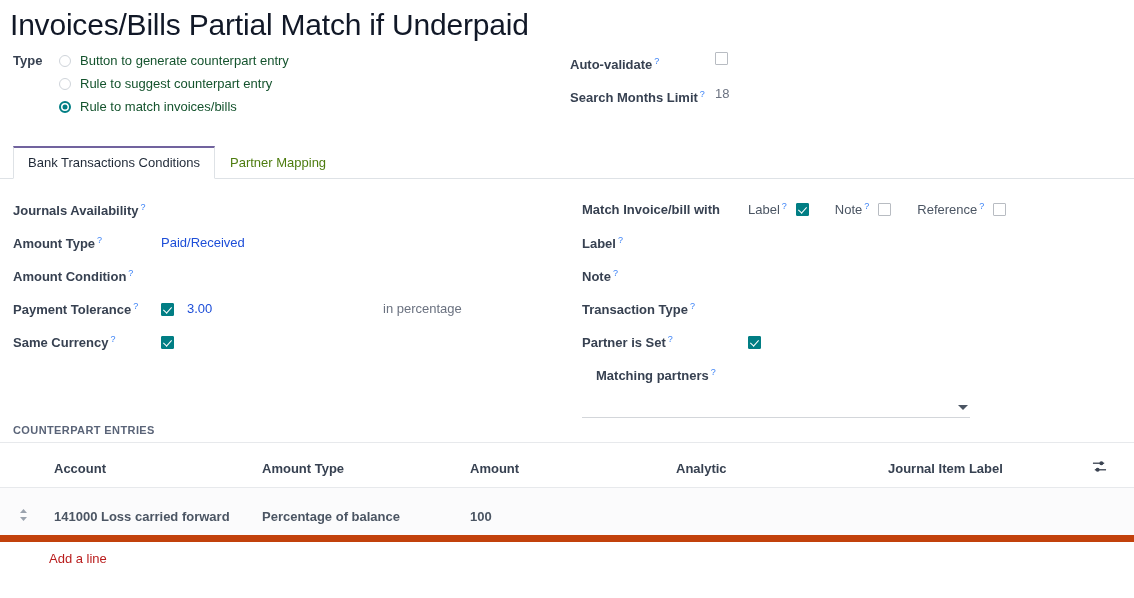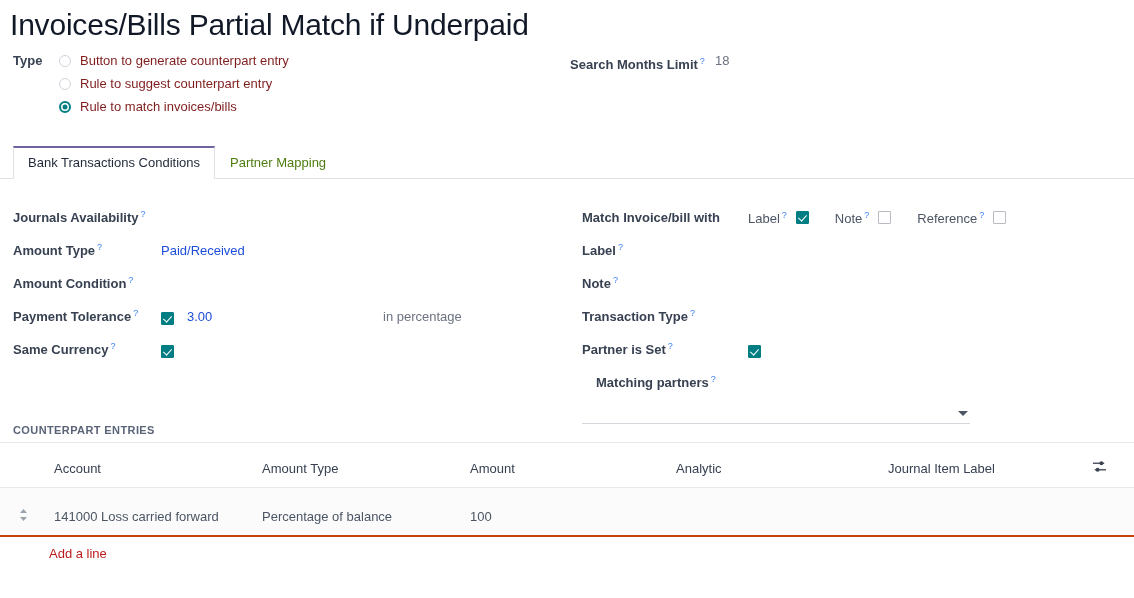--- a/index.html
+++ b/index.html
@@ -78,21 +78,21 @@
   }
   .radio.checked::after {
     content: "";
     position: absolute;
     left: 50%; top: 50%;
     width: 5px; height: 5px;
     background: #017e84;
     border-radius: 50%;
     transform: translate(-50%, -50%);
   }
-  .radio-label { color: #7f1d1d; font-size: 13px; }
+  .radio-label { color: #14532d; font-size: 13px; }
 
   
   .cb {
     width: 13px; height: 13px;
     border: 1px solid #b8bcc2;
     background: #fff;
     box-sizing: border-box;
     border-radius: 1px;
     flex: none;
     display: inline-block;
@@ -155,21 +155,21 @@
     left: 13px; top: 14px;
     width: 550px;
   }
   .pcol-right {
     position: absolute;
     left: 582px; top: 14px;
     width: 552px;
   }
   .prow {
     display: flex;
-    align-items: flex-end;
+    align-items: center;
     height: 33px;
   }
   .plabel {
     font-weight: bold;
     color: #374151;
     font-size: 13px;
     line-height: 17px;
     flex: none;
   }
   .pl-left  { width: 148px; }
@@ -213,32 +213,33 @@
   .sep { border-bottom: 1px solid #e7e9ec; }
 
   table.entries {
     width: 1134px;
     border-collapse: collapse;
     table-layout: fixed;
     font-size: 13px;
   }
   table.entries th {
     text-align: left;
-    font-weight: normal;
+    font-weight: bold;
     color: #374151;
     font-size: 13px;
     padding: 16px 0 10px 0;
     border-bottom: 1px solid #e7e9ec;
     background: #fff;
   }
   table.entries td {
     padding: 20px 0 10px 0;
-    border-bottom: 2px solid #c2410c;
+    border-bottom: 7px solid #c2410c;
     color: #4b5563;
     background: #fbfbfc;
+    font-weight: bold;
   }
   .c-handle { width: 36px; padding-left: 18px !important; }
   .c-account { width: 208px; }
   .c-amttype { width: 208px; }
   .c-amount { width: 206px; }
   .c-analytic { width: 212px; }
   .c-jlabel { width: 204px; }
   .c-opt { width: 60px; text-align: right; padding-right: 22px !important; }
   .handle {
     color: #9aa2ad;
@@ -281,20 +282,24 @@
           <span class="radio checked"></span>
           <span class="radio-label">Rule to match invoices/bills</span>
         </div>
 
       </div>
     </div>
   </div>
 
   <div style="width:564px;">
 
+    <div class="frow">
+      <div class="flabel lbl-w-right"><span>Auto-validate</span><span class="help">?</span></div>
+      <span class="cb"></span>
+    </div>
 
     <div class="frow">
       <div class="flabel lbl-w-right"><span>Search Months Limit</span><span class="help">?</span></div>
       <span class="fvalue">18</span>
     </div>
 
 
   </div>
 </div>
 

